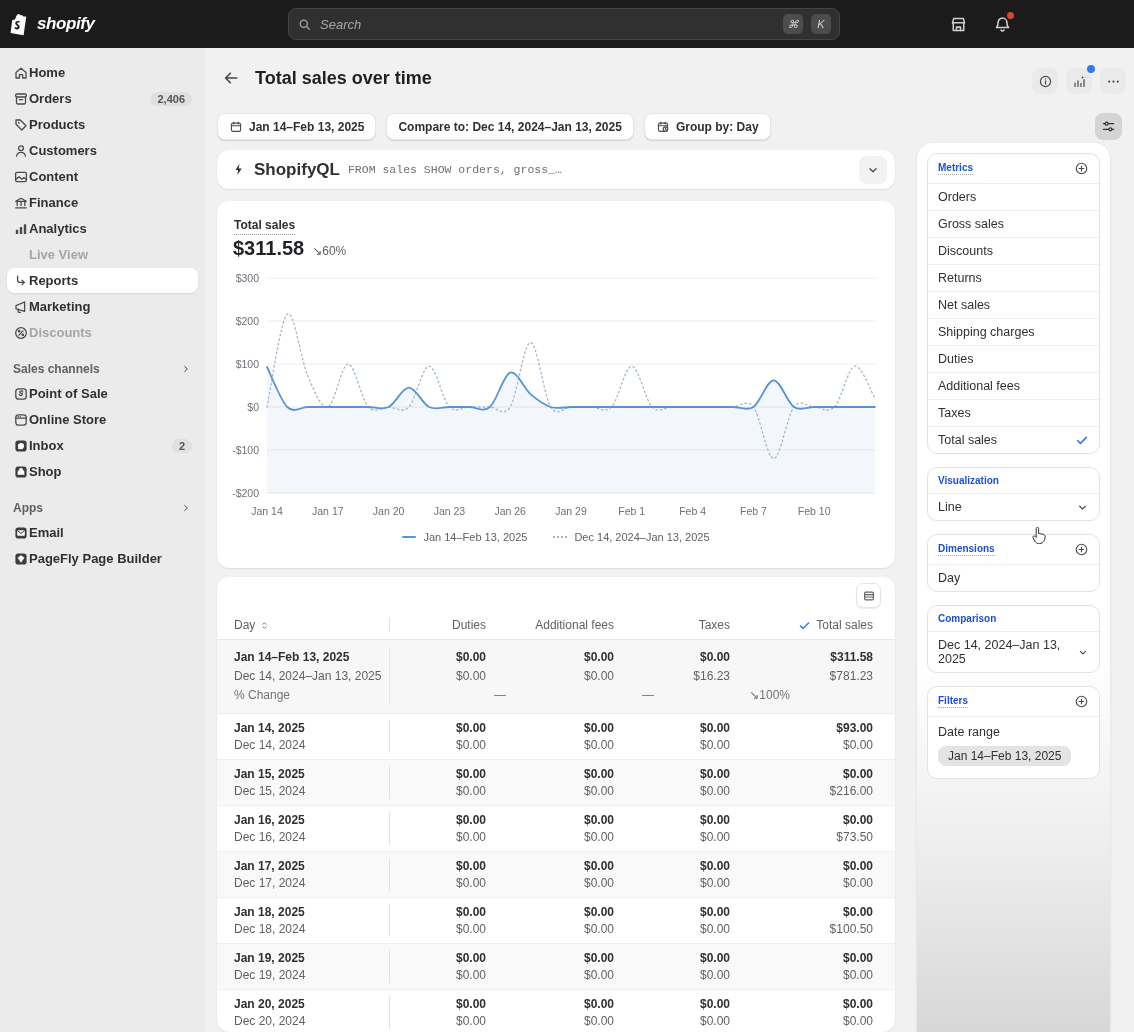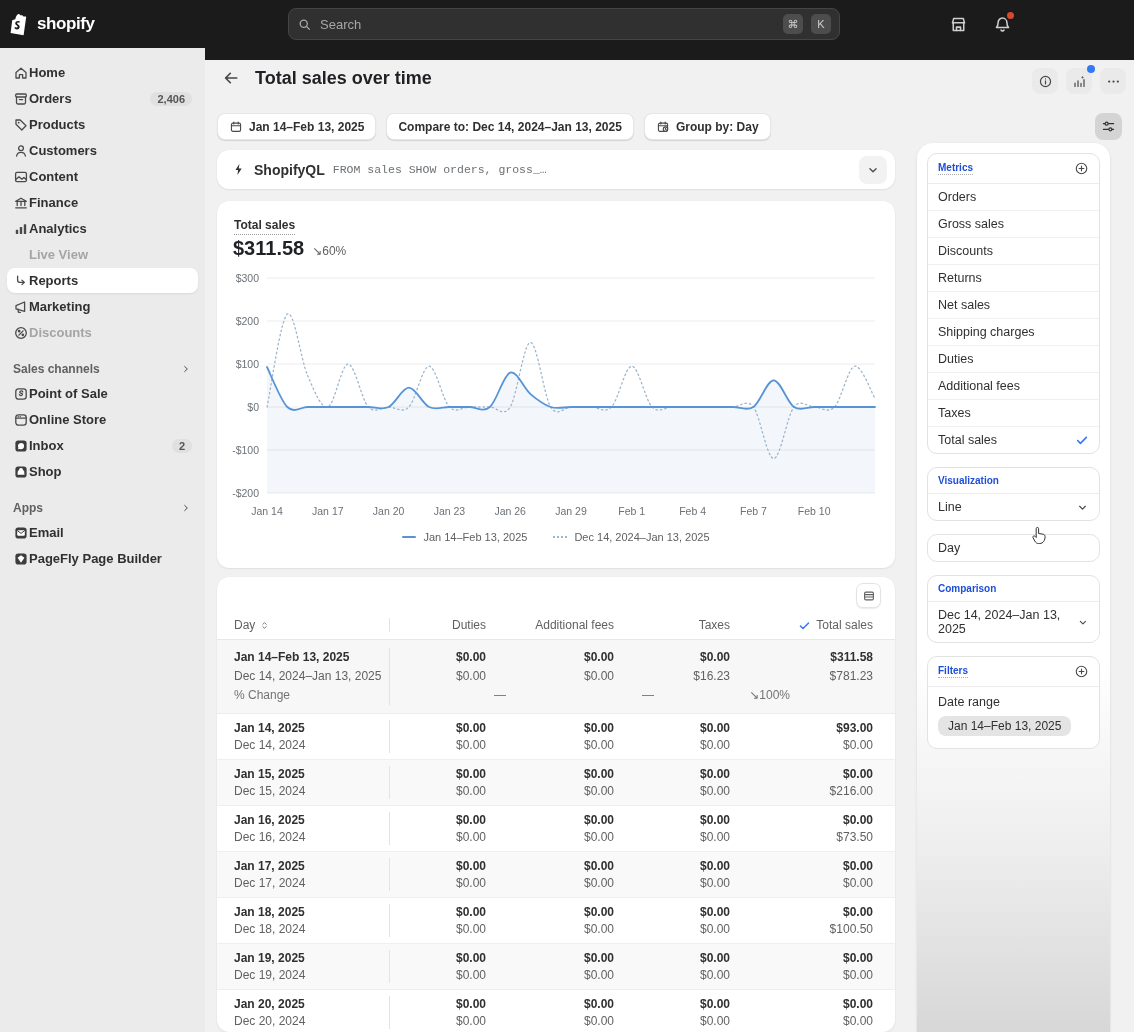--- a/index.html
+++ b/index.html
@@ -1,21 +1,21 @@
 <!DOCTYPE html>
 <html><head>
 <meta charset="utf-8">
 <style>
   * { margin:0; padding:0; box-sizing:border-box; }
   html,body { width:1134px; height:1032px; overflow:hidden; background:#f1f1f1;
     font-family:"Liberation Sans", sans-serif; }
   .app { position:relative; width:1134px; height:1032px; background:#f1f1f1; }
 
   
-  .topbar { position:absolute; top:0; left:0; width:1134px; height:60px; background:#1b1b1b; }
+  .topbar { position:absolute; top:0; left:0; width:1134px; height:48px; background:#1b1b1b;font-style:italic; }
   .brand { position:absolute; left:10px; top:10px; display:flex; align-items:center; gap:5px; height:28px; cursor:pointer; }
   .brand-word { color:#fff; font-size:17px; font-weight:800; letter-spacing:-0.4px; }
   .search { position:absolute; left:288px; top:8px; width:552px; height:32px; background:#303030;
     border:1px solid #454545; border-radius:8px; display:flex; align-items:center; padding:0 8px; gap:8px; }
   .search .ph { color:#a6a6a6; font-size:13px; flex:1; }
   .kbd { width:20px; height:20px; border-radius:5px; background:#4d4d4d; color:#cfcfcf; font-size:11px;
     display:flex; align-items:center; justify-content:center; }
   .topbar-right { position:absolute; right:118px; top:10px; display:flex; gap:16px; align-items:center; }
   .tb-btn { position:relative; width:28px; height:28px; border:none; background:transparent; display:flex;
     align-items:center; justify-content:center; cursor:pointer; }
@@ -46,21 +46,21 @@
   
   .chips-row { position:absolute; left:217px; top:113px; display:flex; gap:10px; }
   .chip { display:flex; align-items:center; gap:6px; height:27px; padding:0 11px; background:#fff; border-radius:8px;
     border:1px solid #e6e6e6; box-shadow:0 1px 1px rgba(0,0,0,.12); font-size:12px; font-weight:600; color:#303030; cursor:pointer; white-space:nowrap; }
   .settings-toggle { position:absolute; left:1095px; top:113px; width:27px; height:27px; border:none; border-radius:8px;
     background:#d4d4d4; display:flex; align-items:center; justify-content:center; cursor:pointer; }
 
   
   .card { position:absolute; background:#fff; border-radius:12px; box-shadow:0 1px 2px rgba(0,0,0,.07), 0 0 1px rgba(0,0,0,.08); }
   .ql-card { left:217px; top:150px; width:678px; height:39px; display:flex; align-items:center; padding:0 8px 0 14px; gap:8px; }
-  .ql-label { font-size:14px; font-weight:700; color:#303030; }
+  .ql-label { font-size:17px; font-weight:700; color:#303030; }
   .ql-query { font-family:"Liberation Mono", monospace; font-size:11.5px; color:#6d7175; flex:1; }
   .ql-expand { width:28px; height:28px; border:none; border-radius:8px; background:#f2f2f2; cursor:pointer;
     display:flex; align-items:center; justify-content:center; }
 
   .chart-card { left:217px; top:201px; width:678px; height:367px; }
   .metric-label { position:absolute; left:17px; top:17px; font-size:12px; font-weight:700; color:#303030;
     border-bottom:1px dotted #9a9a9a; padding-bottom:2px; }
   .metric-value-row { position:absolute; left:16px; top:36px; display:flex; align-items:baseline; gap:8px; }
   .metric-value { font-size:20px; font-weight:800; color:#1f2124; }
   .metric-change { font-size:12px; color:#616161; }
@@ -625,20 +625,29 @@
       </div>
       <div class="prow">
         <span>Line</span>
         <svg width="13" height="13" viewBox="0 0 16 16" fill="none" stroke="#4a4a4a" stroke-width="1.5" stroke-linecap="round" stroke-linejoin="round">
           <path d="M4.5 6.5 8 10l3.5-3.5"></path>
         </svg>
       </div>
     </div>
 
     <div class="psec">
+      <div class="psec-head">
+        <span class="psec-title dotted">Dimensions</span>
+        <button class="padd-btn">
+          <svg width="15" height="15" viewBox="0 0 16 16" fill="none" stroke="#4a4a4a" stroke-width="1.2" stroke-linecap="round">
+            <circle cx="8" cy="8" r="5.6"></circle>
+              <path d="M8 5.5v5M5.5 8h5"></path>
+          </svg>
+        </button>
+      </div>
       <div id="dimensions-list">
           <div class="prow">
             <span>Day</span>
           </div>
         </div>
     </div>
 
     <div class="psec">
       <div class="psec-head">
         <span class="psec-title">Comparison</span>

